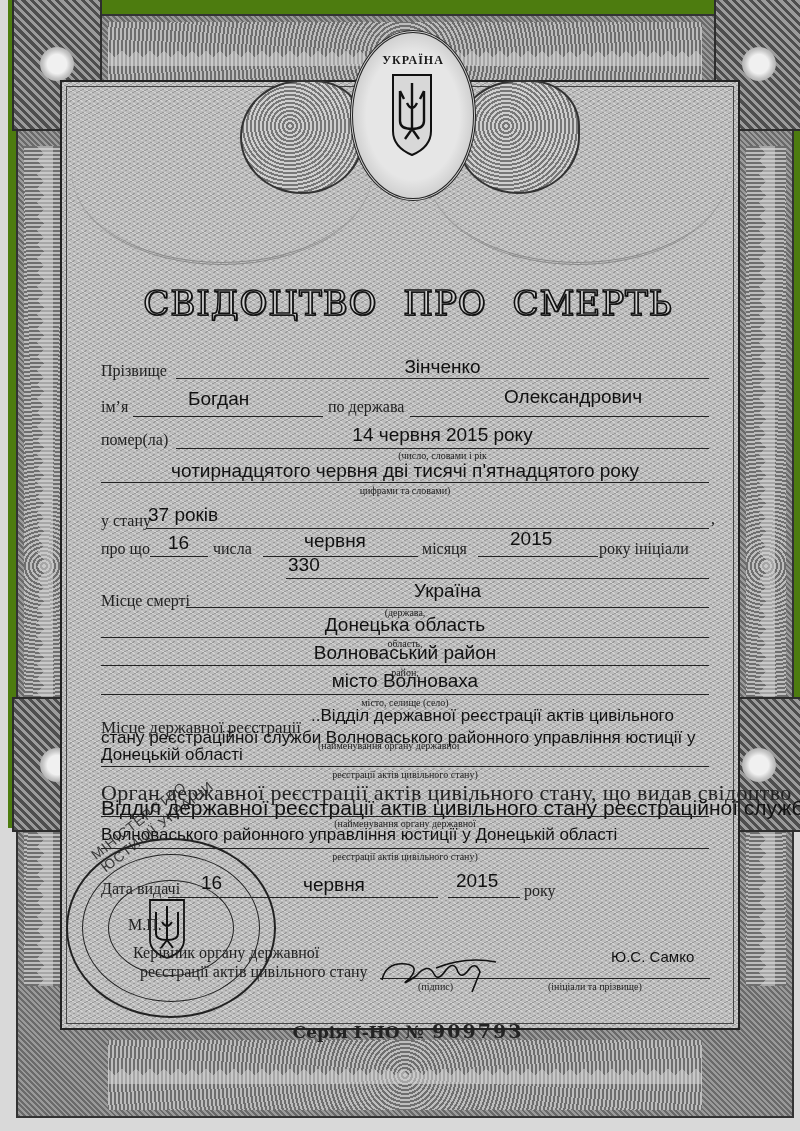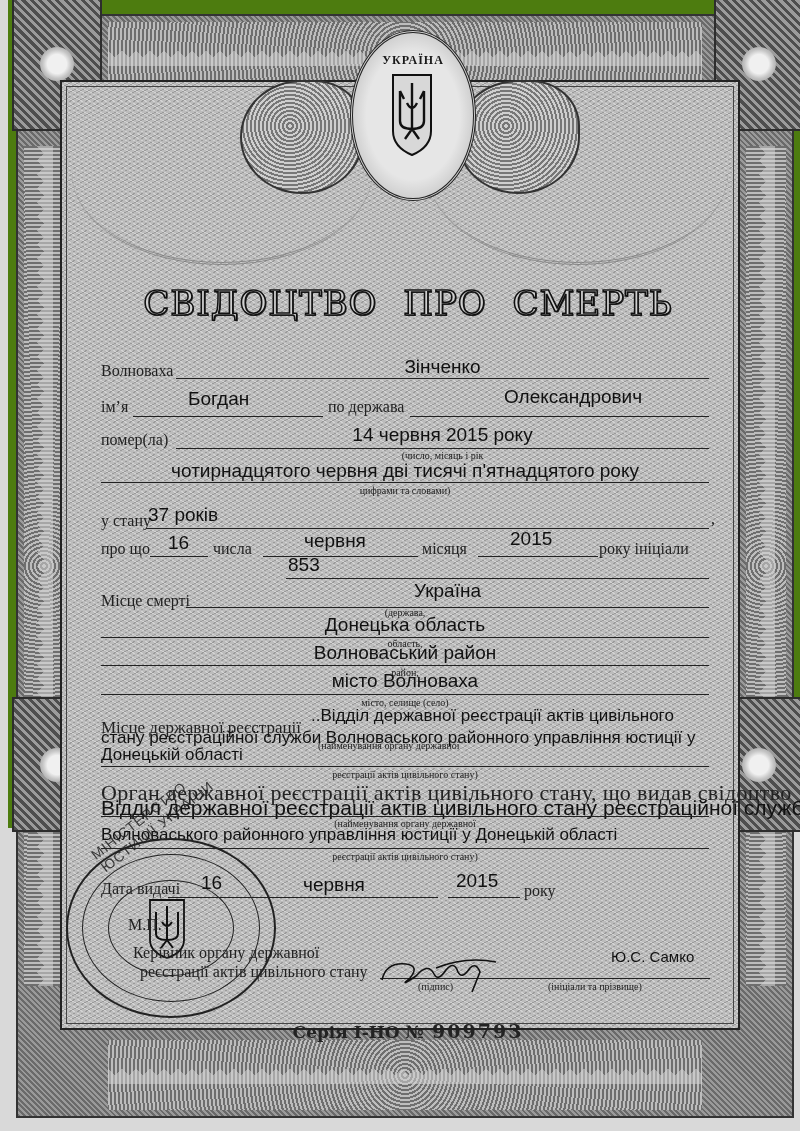--- a/index.html
+++ b/index.html
@@ -204,35 +204,35 @@
       <div class="emblem-title">УКРАЇНА</div>
       <svg class="shield" viewBox="0 0 42 84">
         <path d="M2 2 H40 V58 Q40 74 21 82 Q2 74 2 58 Z" fill="#d8d8d8" stroke="#111" stroke-width="2"></path>
         <path d="M21 10 V56 M21 56 L14 66 M21 56 L28 66 M9 18 V48 Q9 56 21 56 Q33 56 33 48 V18 M9 18 L13 26 M33 18 L29 26 M16 30 Q21 40 26 30" fill="none" stroke="#111" stroke-width="2.4"></path>
       </svg>
     </div>
   </div>
 
   <div class="doc-title">СВІДОЦТВО  ПРО  СМЕРТЬ</div>
 
-  <div class="lbl" style="left:93px;top:362px">Волноваха</div>
+  <div class="lbl" style="left:93px;top:362px">Прізвище</div>
   <div class="line" style="left:168px;top:378px;width:533px"></div>
   <div class="val center" style="left:168px;top:356px;width:533px">Зінченко</div>
 
   <div class="lbl" style="left:93px;top:398px">ім’я</div>
   <div class="line" style="left:125px;top:416px;width:190px"></div>
   <div class="val" style="left:180px;top:388px">Богдан</div>
   <div class="lbl" style="left:320px;top:398px">по держава</div>
   <div class="line" style="left:402px;top:416px;width:299px"></div>
   <div class="val" style="left:496px;top:386px">Олександрович</div>
 
   <div class="lbl" style="left:93px;top:431px">помер(ла)</div>
   <div class="line" style="left:168px;top:448px;width:533px"></div>
   <div class="val center" style="left:168px;top:424px;width:533px">14 червня 2015 року</div>
-  <div class="hint center" style="left:168px;top:450px;width:533px">(число, місяць і рік</div>
+  <div class="hint center" style="left:168px;top:450px;width:533px">(число, словами і рік</div>
   <div class="line" style="left:93px;top:482px;width:608px"></div>
   <div class="val center" style="left:93px;top:460px;width:608px">чотирнадцятого  червня  дві тисячі п'ятнадцятого року</div>
   <div class="hint center" style="left:93px;top:485px;width:608px">цифрами та словами)</div>
 
   <div class="lbl" style="left:93px;top:512px">у стану</div>
   <div class="line" style="left:138px;top:528px;width:563px"></div>
   <div class="val" style="left:140px;top:504px">37 років</div>
   <div class="lbl" style="left:703px;top:510px">,</div>
 
   <div class="lbl" style="left:93px;top:540px">про що</div>
@@ -240,21 +240,21 @@
   <div class="val" style="left:160px;top:532px">16</div>
   <div class="lbl" style="left:205px;top:540px">числа</div>
   <div class="line" style="left:255px;top:556px;width:155px"></div>
   <div class="val" style="left:296px;top:530px">червня</div>
   <div class="lbl" style="left:414px;top:540px">місяця</div>
   <div class="line" style="left:470px;top:556px;width:120px"></div>
   <div class="val" style="left:502px;top:528px">2015</div>
   <div class="lbl" style="left:591px;top:540px">року ініціали</div>
 
   <div class="line" style="left:278px;top:578px;width:423px"></div>
-  <div class="val" style="left:280px;top:554px">853</div>
+  <div class="val" style="left:280px;top:554px">330</div>
 
   <div class="lbl" style="left:93px;top:592px">Місце смерті</div>
   <div class="line" style="left:178px;top:607px;width:523px"></div>
   <div class="val center" style="left:178px;top:580px;width:523px">Україна</div>
   <div class="hint center" style="left:93px;top:607px;width:608px">(держава,</div>
 
   <div class="line" style="left:93px;top:637px;width:608px"></div>
   <div class="val center" style="left:93px;top:614px;width:608px">Донецька область</div>
   <div class="hint center" style="left:93px;top:638px;width:608px">область,</div>
 

